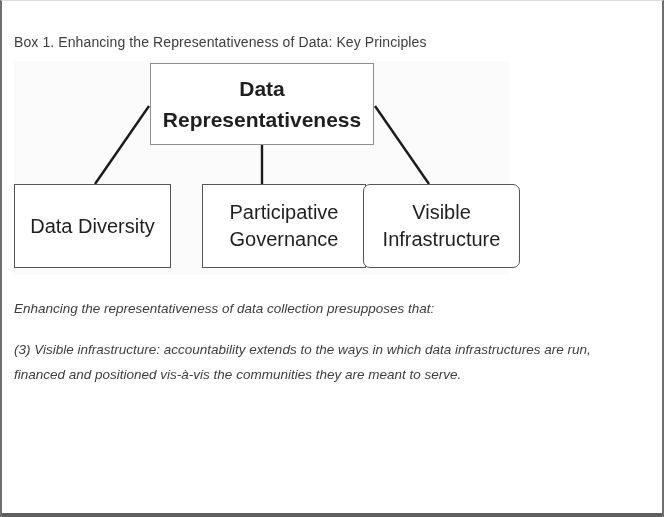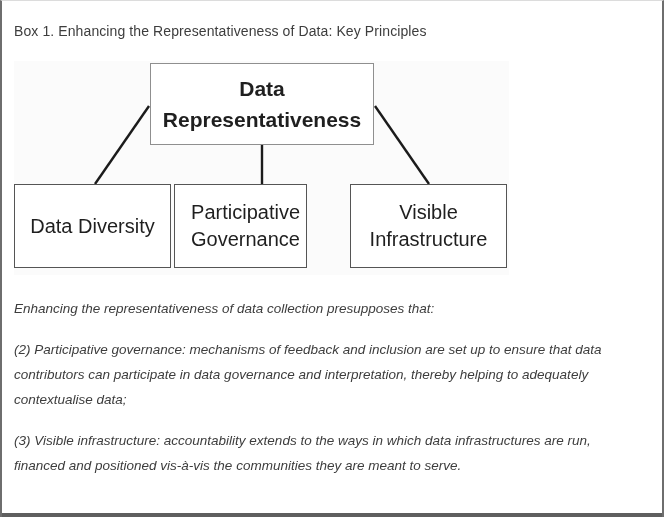--- a/index.html
+++ b/index.html
@@ -23,21 +23,21 @@
     position: absolute;
     left: 0;
     right: 0;
     bottom: 0;
     height: 4px;
     background: #5f5f5f;
   }
   .box-title {
     position: absolute;
     left: 12px;
-    top: 22px;
+    top: 33px;
     font-size: 14px;
     color: #3d3d3d;
     letter-spacing: 0.1px;
     white-space: nowrap;
   }
   .figure-panel {
     position: absolute;
     left: 12px;
     top: 60px;
     width: 495px;
@@ -74,22 +74,22 @@
   }
   .node-child {
     top: 123px;
     height: 84px;
     border: 1px solid #555555;
     font-size: 20px;
     line-height: 27px;
     padding: 0 6px;
   }
   .node-child-1 { left: 0;   width: 157px; }
-  .node-child-2 { left: 160px; width: 133px; text-align: right; }
-  .node-child-3 { left: 336px; width: 157px; }
+  .node-child-2 { left: 188px; width: 164px; }
+  .node-child-3 { left: 349px; width: 157px; border-radius: 7px; }
   .body-text {
     position: absolute;
     left: 12px;
     top: 283px;
     width: 630px;
     font-style: italic;
     font-size: 13.5px;
     line-height: 25px;
     color: #3d3d3d;
   }
@@ -116,18 +116,17 @@
 
     <div class="node node-child node-child-1">Data Diversity</div>
 
     <div class="node node-child node-child-2">Participative Governance</div>
 
     <div class="node node-child node-child-3">Visible Infrastructure</div>
   </div>
 
   <div class="body-text">
     <p>Enhancing the representativeness of data collection presupposes that:</p>
-    <p>(2) Participative governance: mechanisms of feedback and inclusion are set up to ensure that data contributors can participate in data governance and interpretation, thereby helping to adequately contextualise data;</p>
     <p>(3) Visible infrastructure: accountability extends to the ways in which data infrastructures are run, financed and positioned vis-à-vis the communities they are meant to serve.</p>
   </div>
 
   <div class="bottom-bar"></div>
 </div>
 
 </body></html>

